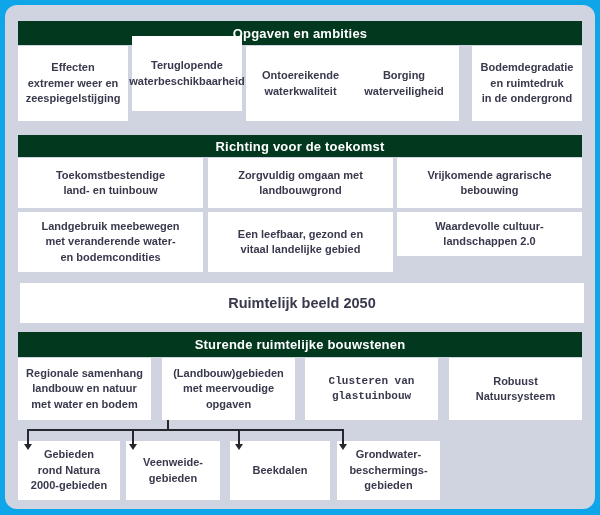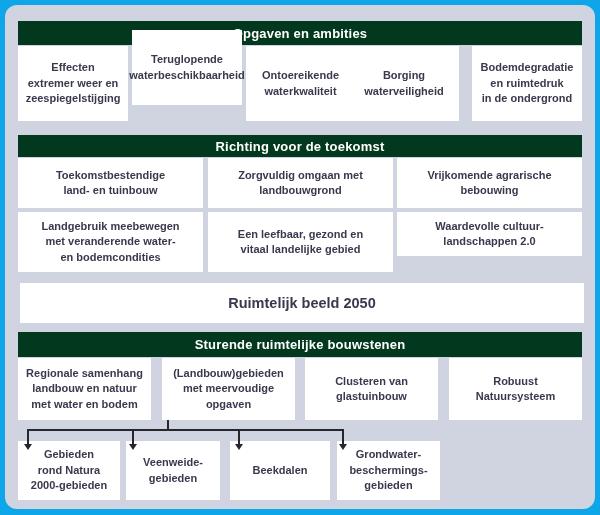--- a/index.html
+++ b/index.html
@@ -60,21 +60,21 @@
 </head>
 <body>
 
 <div class="canvas">
   <div class="panel"></div>
 
   <div class="ghead" style="left:18px;top:21px;width:564px;height:24px;">Opgaven en ambities</div>
   <div class="box" style="left:18px;top:46px;width:110px;height:75px;">Effecten
 extremer weer en
 zeespiegelstijging</div>
-  <div class="box" style="left:132px;top:30px;width:110px;height:75px;">Teruglopende
+  <div class="box" style="left:132px;top:36px;width:110px;height:75px;">Teruglopende
 waterbeschikbaarheid</div>
   <div class="box" style="left:246px;top:46px;width:109px;height:75px;">Ontoereikende
 waterkwaliteit</div>
   <div class="box" style="left:349px;top:46px;width:110px;height:75px;">Borging
 waterveiligheid</div>
   <div class="box" style="left:472px;top:46px;width:110px;height:75px;">Bodemdegradatie
 en ruimtedruk
 in de ondergrond</div>
 
   <div class="ghead" style="left:18px;top:135px;width:564px;height:22px;">Richting voor de toekomst</div>
@@ -94,21 +94,21 @@
 
   <div class="banner" style="left:20px;top:283px;width:564px;height:40px;">Ruimtelijk beeld 2050</div>
 
   <div class="ghead" style="left:18px;top:332px;width:564px;height:25px;">Sturende ruimtelijke bouwstenen</div>
   <div class="box" style="left:18px;top:358px;width:133px;height:62px;">Regionale samenhang
 landbouw en natuur
 met water en bodem</div>
   <div class="box" style="left:162px;top:358px;width:133px;height:62px;">(Landbouw)gebieden
 met meervoudige
 opgaven</div>
-  <div class="box" style="left:305px;top:358px;width:133px;height:62px;">Clusteren van
+  <div class="box" style="left:305px;top:358px;width:133px;height:62px;font-family:Liberation Mono, monospace;">Clusteren van
 glastuinbouw</div>
   <div class="box" style="left:449px;top:358px;width:133px;height:62px;">Robuust
 Natuursysteem</div>
 
   <div class="cline" style="left:167px;top:420px;width:2px;height:10px;"></div>
   <div class="cline" style="left:27px;top:429px;width:317px;height:2px;"></div>
   <div class="cline" style="left:27px;top:429px;width:2px;height:16px;"></div>
   <div class="cline" style="left:132px;top:429px;width:2px;height:16px;"></div>
   <div class="cline" style="left:238px;top:429px;width:2px;height:16px;"></div>
   <div class="cline" style="left:342px;top:429px;width:2px;height:16px;"></div>

